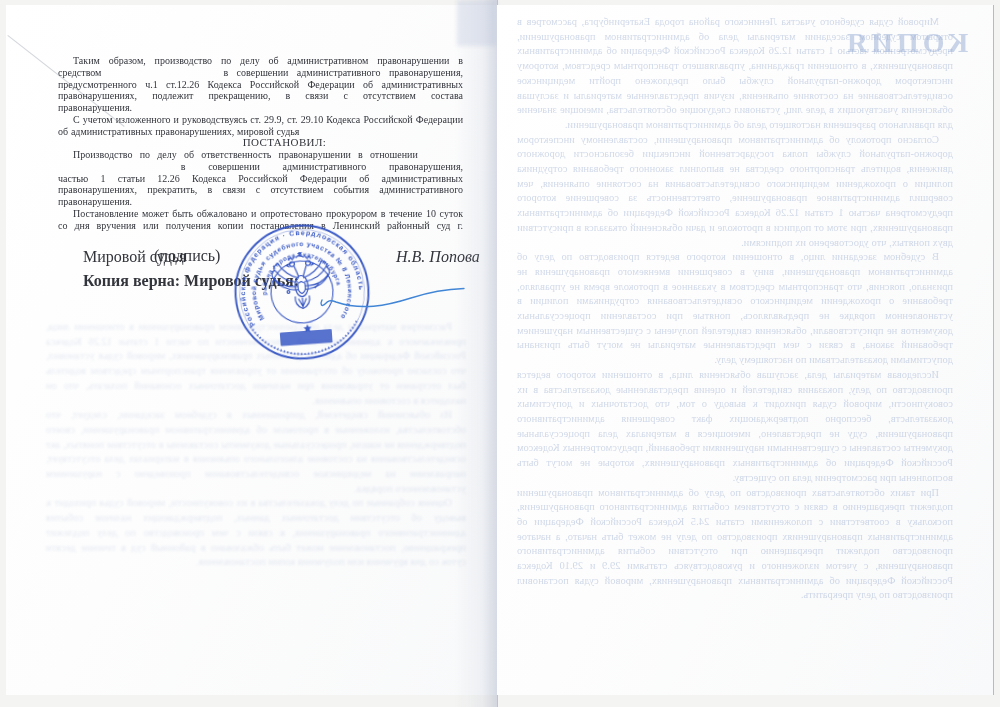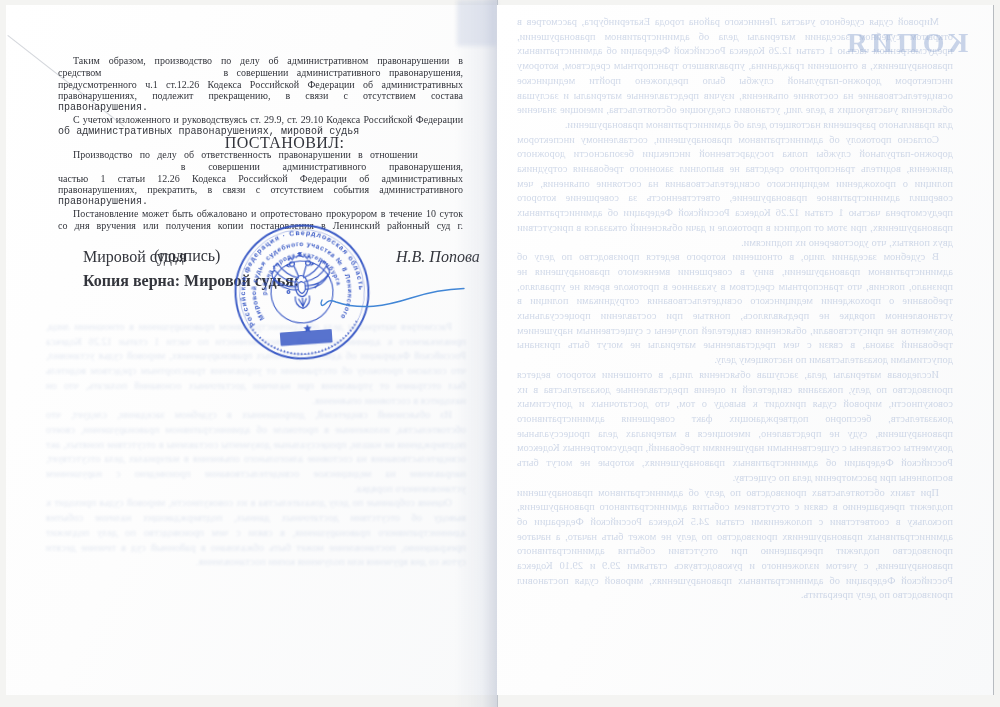--- a/index.html
+++ b/index.html
@@ -28,22 +28,22 @@
     position:absolute; left:2px; top:30px; width:148px; height:1px;
     background:rgba(175,180,190,0.55); transform:rotate(38deg); transform-origin:left top;
   }
 
   
   .textblock { position:absolute; left:52px; top:50px; width:405px; color:var(--ink,#33353c); }
   .line {
     width:405px; height:11.75px; line-height:11.9px; font-size:10px;
     text-align:justify; text-align-last:justify; overflow:hidden; word-spacing:0.3px;
   }
-  .line.plain  { text-align:left; text-align-last:left;font-family:Liberation Mono, monospace; }
-  .line.center { text-align:center; text-align-last:center; padding-left:24px; font-size:16px; letter-spacing:0.4px; }
+  .line.plain  { text-align:left; text-align-last:left; }
+  .line.center { text-align:center; text-align-last:center; padding-left:24px; font-size:11px; letter-spacing:0.4px; }
   .line.indent { text-indent:15px; }
   .gap { display:inline-block; height:1px; }
 
   .abs { position:absolute; font-size:16px; color:var(--ink,#33353c); white-space:nowrap; }
 
   
   .bleed {
     position:absolute; overflow:hidden; transform:scaleX(-1);
     color:#93a7cc; font-size:10.5px; line-height:14.7px; text-align:justify;
   }

